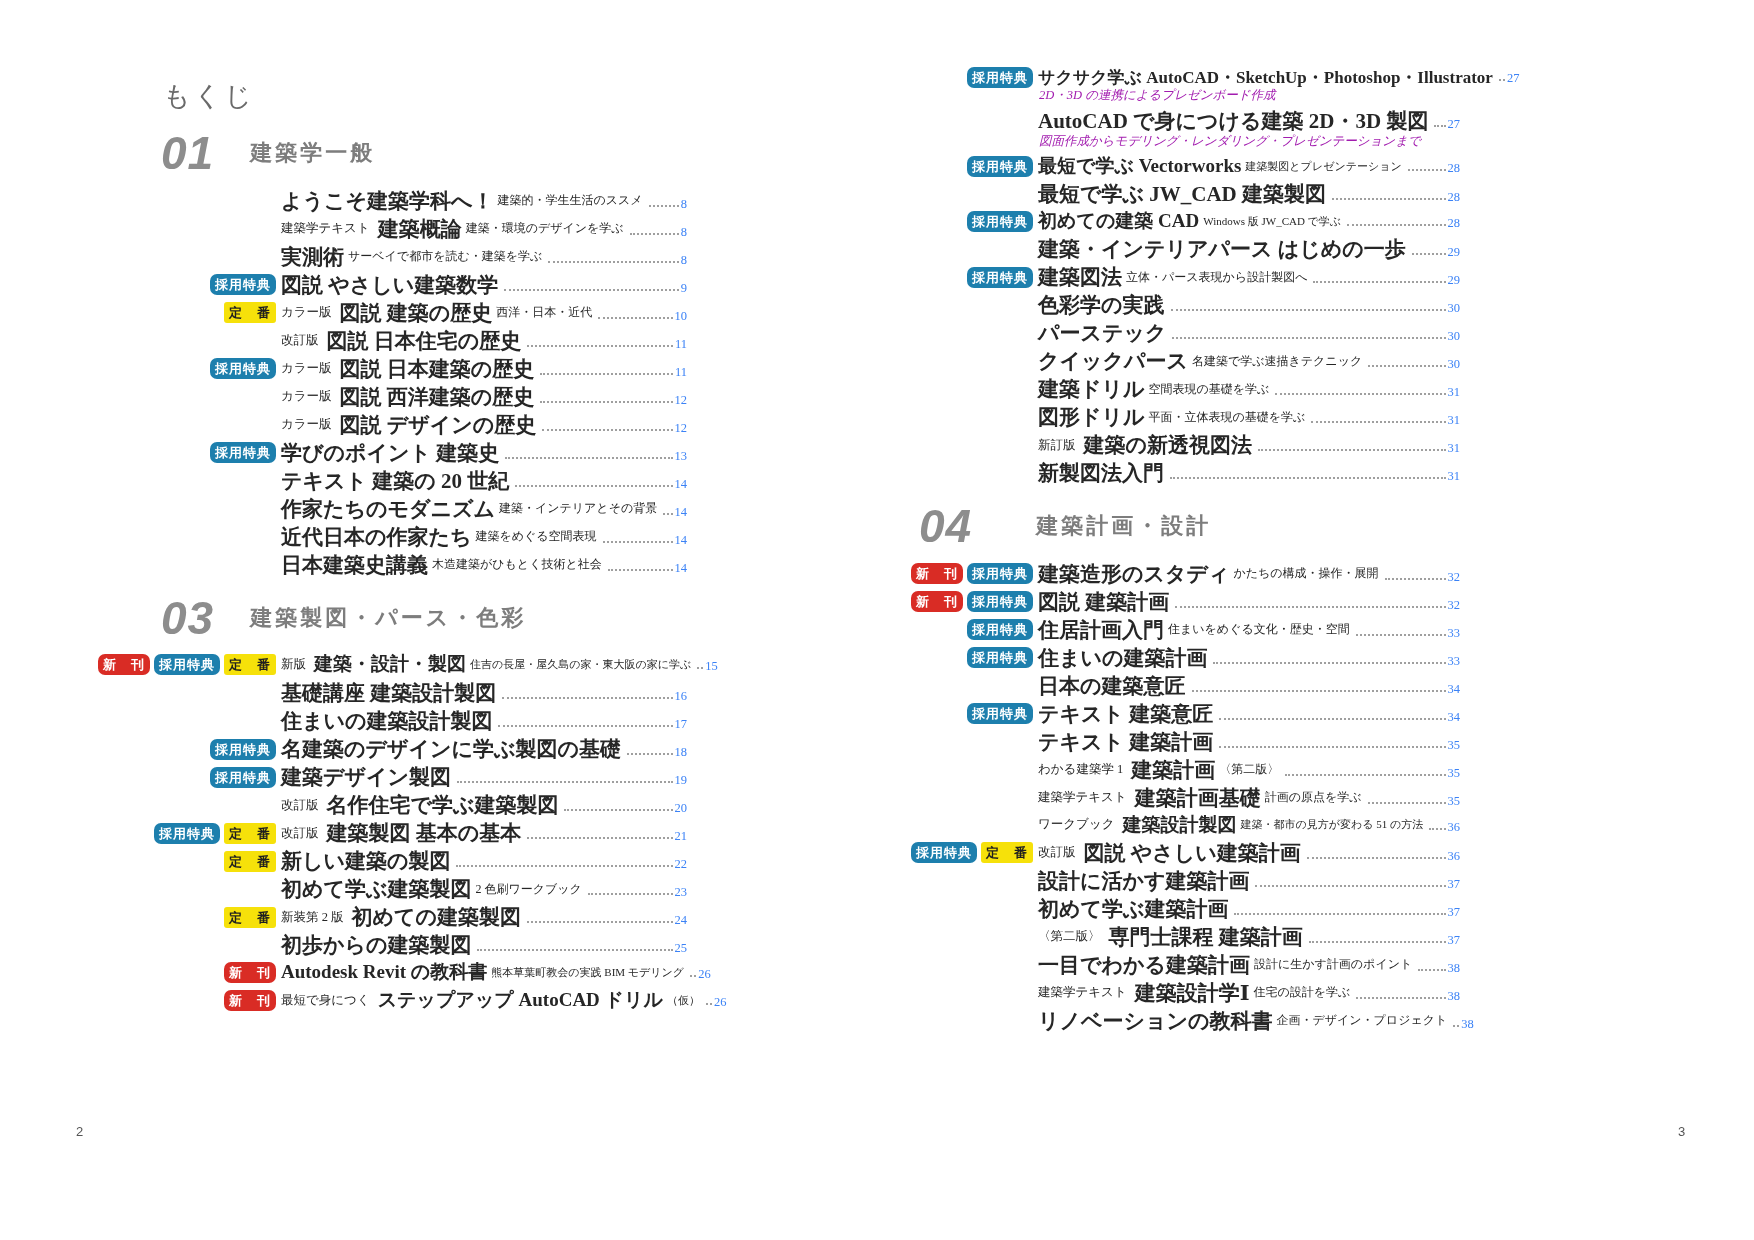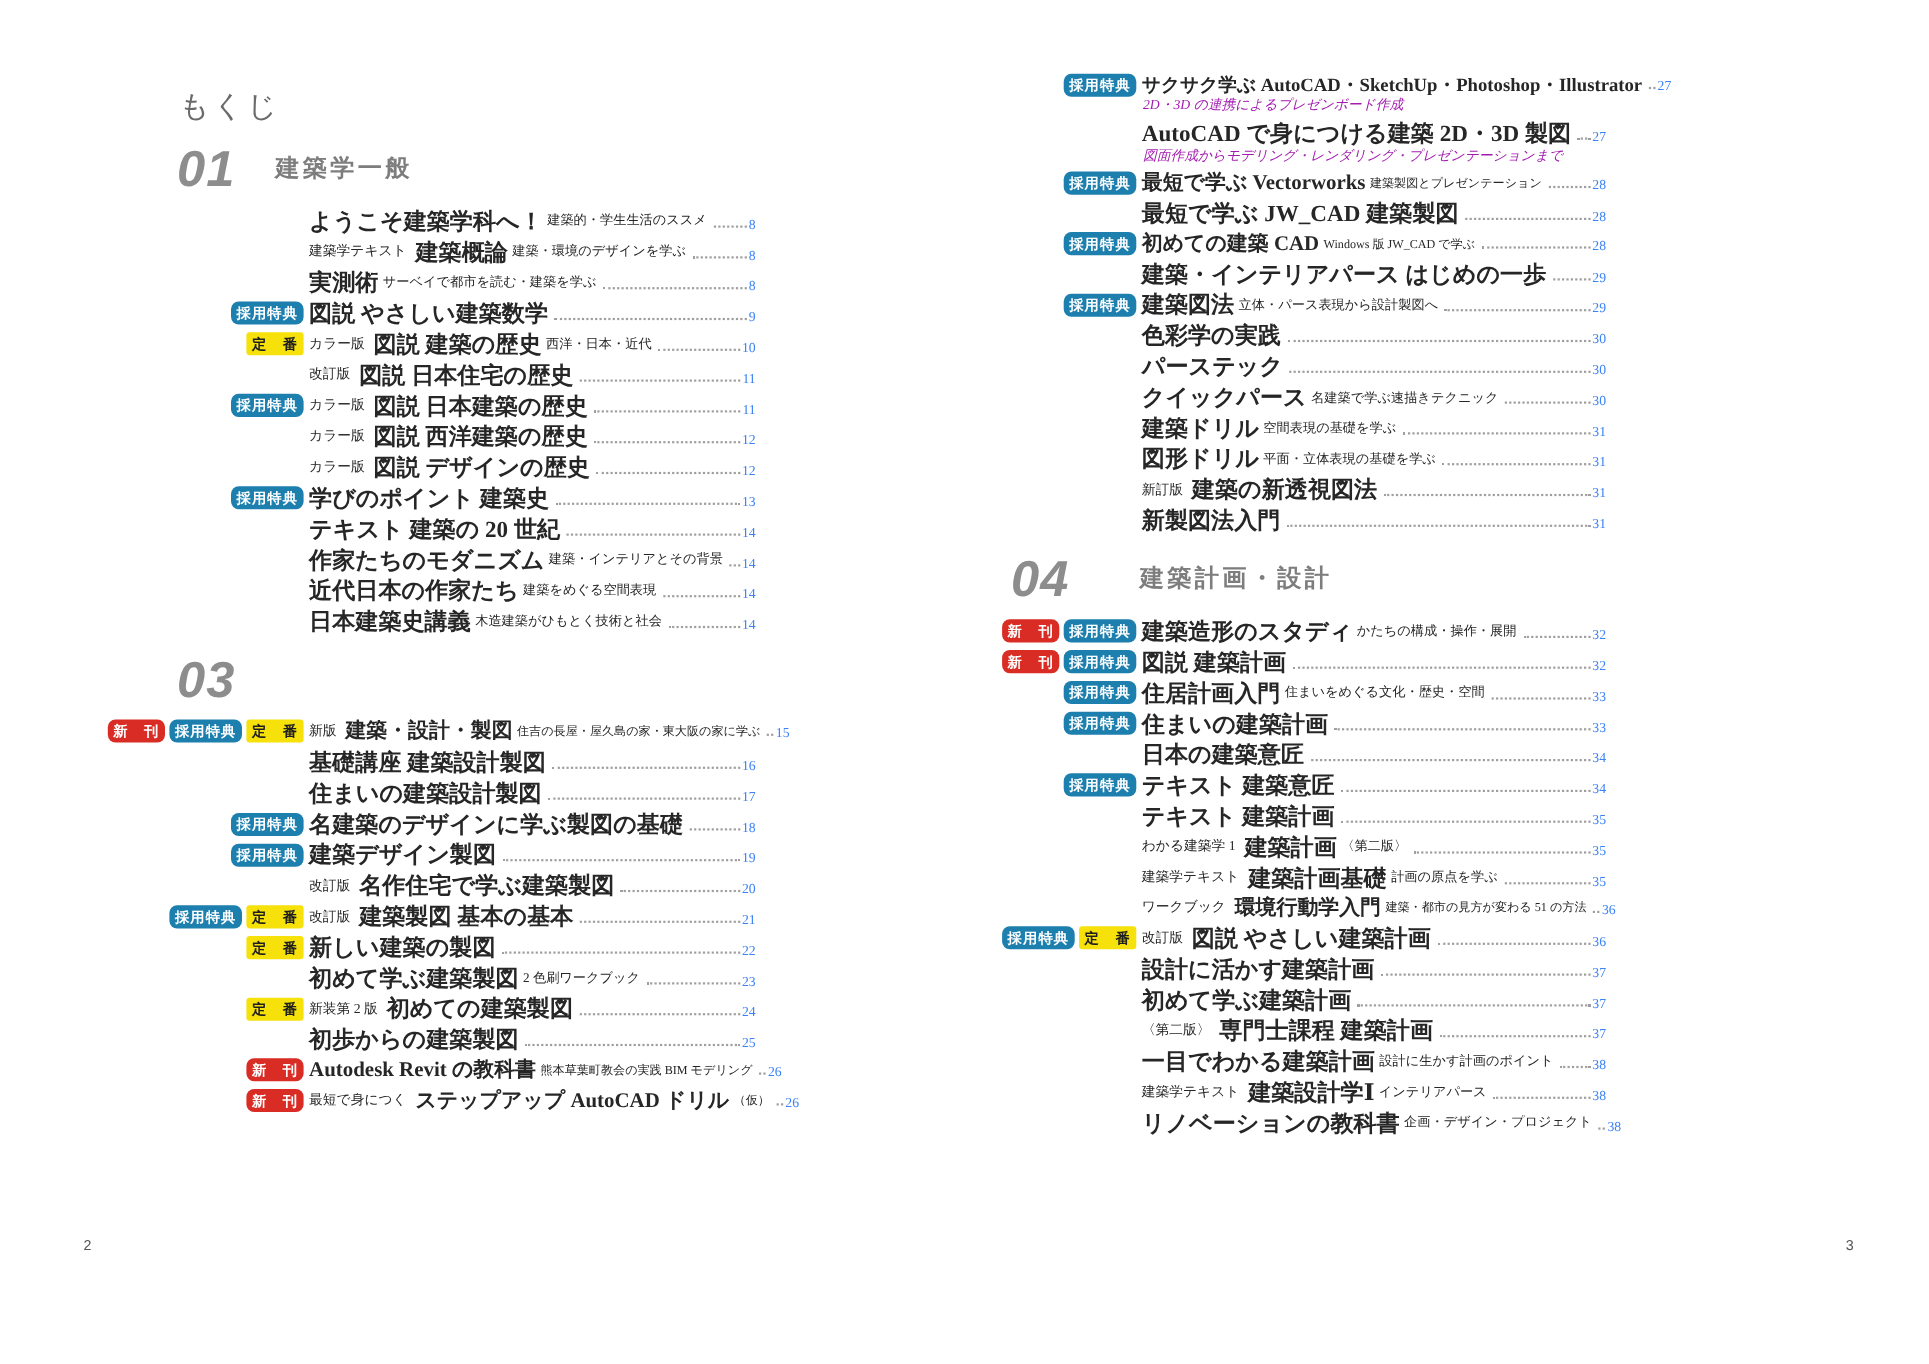--- a/index.html
+++ b/index.html
@@ -182,20 +182,21 @@
         <div class="entry">
           <div class="badges"></div>
           <span class="title">日本建築史講義</span>
           <span class="suffix">木造建築がひもとく技術と社会</span>
           <span class="leader"></span>
           <span class="pagenum">14</span>
         </div>
       </div>
       <div class="sec">
         <div class="sec-num">03</div>
+        <div class="sec-title">建築製図・パース・色彩</div>
       </div>
       <div class="entry-block">
         <div class="entry tight">
           <div class="badges">
             <span class="badge badge-new" style="background: rgb(217, 44, 37); color: rgb(255, 255, 255);">新　刊</span>
             <span class="badge badge-bonus" style="background: rgb(29, 127, 173); color: rgb(255, 255, 255);">採用特典</span>
             <span class="badge badge-standard" style="background: rgb(246, 225, 10); color: rgb(31, 31, 31);">定　番</span>
           </div>
           <span class="prefix">新版</span>
           <span class="title">建築・設計・製図</span>
@@ -547,21 +548,21 @@
           <span class="title">建築計画基礎</span>
           <span class="suffix">計画の原点を学ぶ</span>
           <span class="leader"></span>
           <span class="pagenum">35</span>
         </div>
       </div>
       <div class="entry-block">
         <div class="entry tight">
           <div class="badges"></div>
           <span class="prefix">ワークブック</span>
-          <span class="title">環境行動学入門</span>
+          <span class="title">建築設計製図</span>
           <span class="suffix">建築・都市の見方が変わる 51 の方法</span>
           <span class="leader"></span>
           <span class="pagenum">36</span>
         </div>
       </div>
       <div class="entry-block">
         <div class="entry">
           <div class="badges">
             <span class="badge badge-bonus" style="background: rgb(29, 127, 173); color: rgb(255, 255, 255);">採用特典</span>
             <span class="badge badge-standard" style="background: rgb(246, 225, 10); color: rgb(31, 31, 31);">定　番</span>
@@ -604,21 +605,21 @@
           <span class="suffix">設計に生かす計画のポイント</span>
           <span class="leader"></span>
           <span class="pagenum">38</span>
         </div>
       </div>
       <div class="entry-block">
         <div class="entry">
           <div class="badges"></div>
           <span class="prefix">建築学テキスト</span>
           <span class="title">建築設計学Ⅰ</span>
-          <span class="suffix">インテリアパース</span>
+          <span class="suffix">住宅の設計を学ぶ</span>
           <span class="leader"></span>
           <span class="pagenum">38</span>
         </div>
       </div>
       <div class="entry-block">
         <div class="entry">
           <div class="badges"></div>
           <span class="title">リノベーションの教科書</span>
           <span class="suffix">企画・デザイン・プロジェクト</span>
           <span class="leader"></span>

